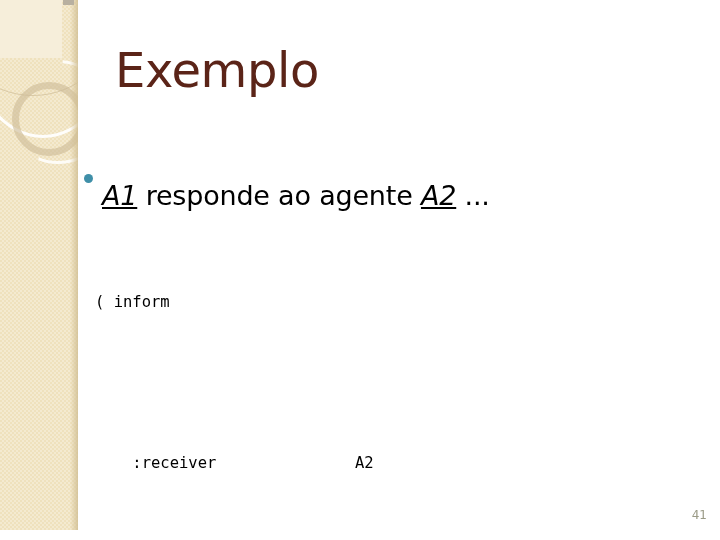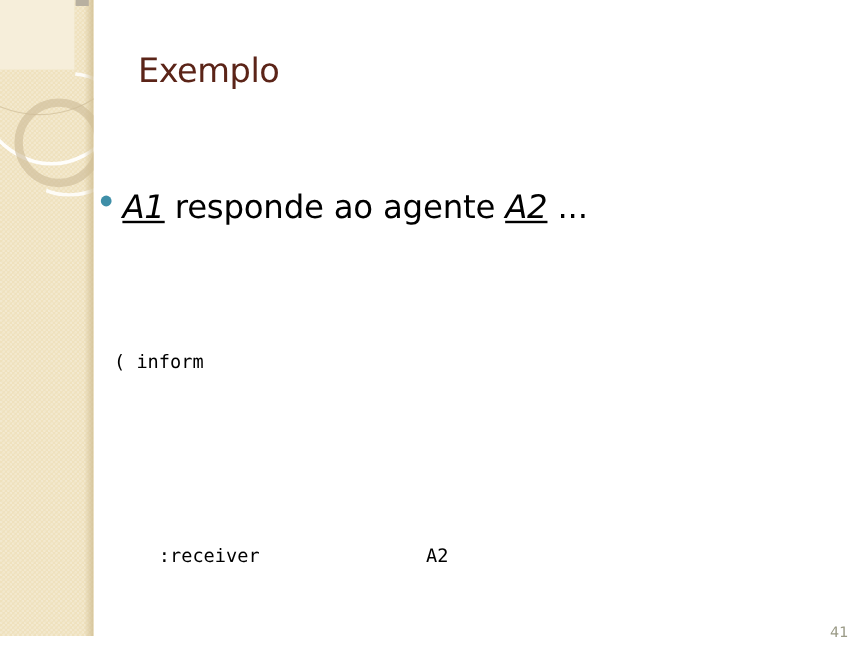--- a/index.html
+++ b/index.html
@@ -103,34 +103,34 @@
     width: 11px; height: 5px;
     background: #b8b0a0;
   }
 
   
   #title {
     position: absolute;
     left: 115px;
     top: 42px;
     font-family: "DejaVu Sans", sans-serif;
-    font-size: 28px;
+    font-size: 48px;
     font-weight: 400;
     color: #5b2418;
     letter-spacing: -0.4px;
     white-space: nowrap;
   }
 
   
   #bullet-row {
     position: absolute;
     left: 84px;
-    top: 158px;
+    top: 180px;
     display: flex;
-    align-items: center;
+    align-items: flex-start;
   }
   #bullet-dot {
     width: 9px; height: 9px;
     border-radius: 50%;
     background: #3f8fa8;
     flex: 0 0 auto;
     position: relative;
     top: -6px;
     margin-right: 9px;
   }
@@ -170,21 +170,21 @@
   }
   .code-val {
     white-space: pre;
   }
   .code-line.flush .code-key { width: auto; flex: 0 0 auto; }
 
   
   #page-number {
     position: absolute;
     right: 13px;
-    bottom: 6px;
+    bottom: 18px;
     font-family: "DejaVu Sans", sans-serif;
     font-size: 12px;
     color: #9a9a86;
   }
 </style>
 </head>
 <body>
 
 <div id="slide">
 

